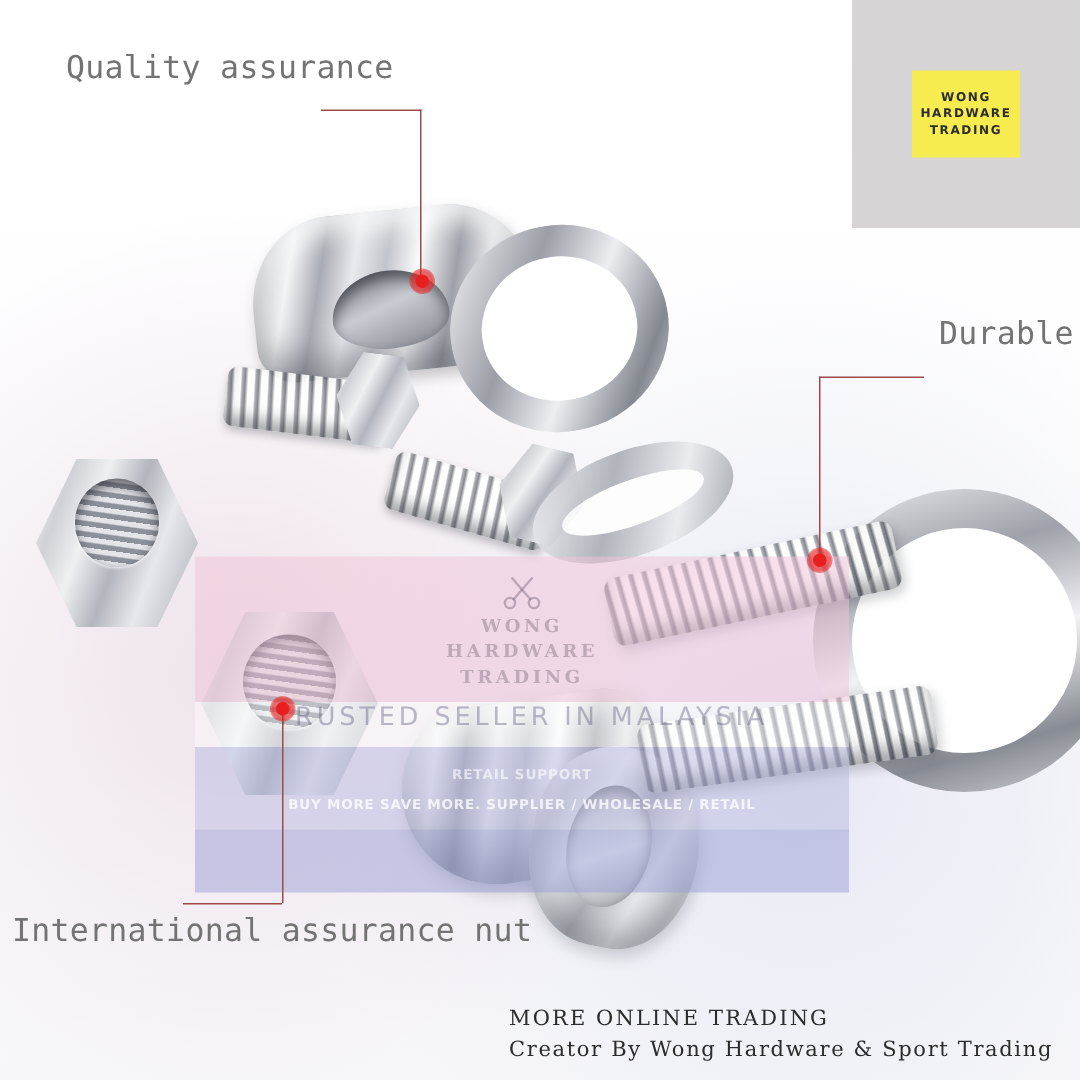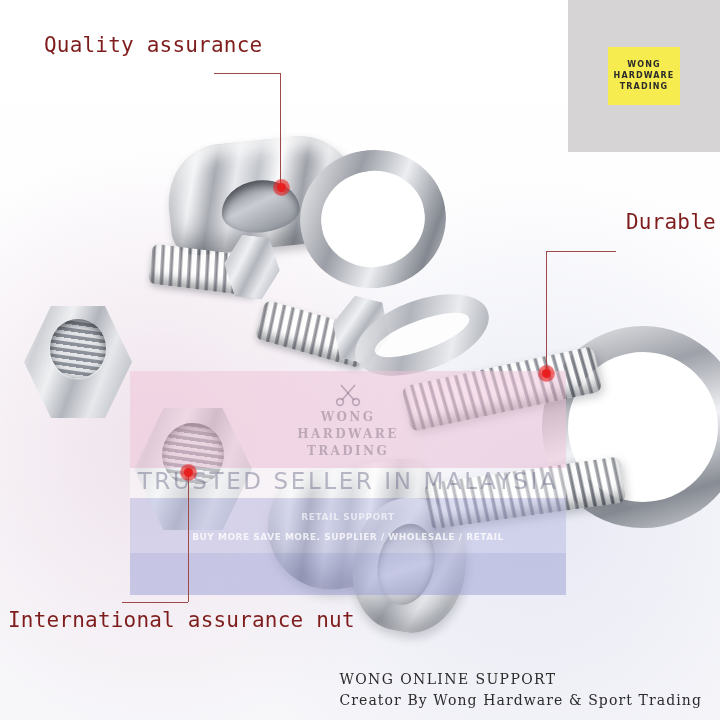--- a/index.html
+++ b/index.html
@@ -171,21 +171,21 @@
     border:20px solid transparent; border-radius:50%;
     background:
       linear-gradient(#fff,#fff) padding-box,
       linear-gradient(120deg,#fafbfc,#a6a9b1 40%,#e9ebee 70%,#8d9199) border-box;
     transform: rotate(-20deg);
   }
 
   
   .callout-label {
     position: absolute;
-    color: #7f1d1d;
+    color: #737373;
     font-family: "DejaVu Sans Mono", monospace;
     font-size: 21px;
     letter-spacing: .2px;
     white-space: nowrap;
   }
   .lead-h { position:absolute; height:1px; background:#9e4a4a; }
   .lead-v { position:absolute; width:1px; background:#9e4a4a; }
   .dot {
     position:absolute; width:9px; height:9px; border-radius:50%;
     background:#e81f1f;
@@ -228,21 +228,21 @@
     position:absolute; left:50%; top:38px; transform:translateX(-50%);
     text-align:center;
     font-family:"DejaVu Serif", serif;
     color:rgba(118,104,122,.42);
     letter-spacing:2.4px; line-height:17px; font-size:12px; font-weight:700;
   }
   #wm .wm-head {
     position:absolute; left:50%; top:97px; transform:translateX(-50%);
     white-space:nowrap;
     font-family:"DejaVu Sans", sans-serif;
-    font-size:23px; font-weight:400; letter-spacing:2.6px;
+    font-size:17px; font-weight:400; letter-spacing:2.6px;
     color:rgba(96,96,126,.42);
   }
   #wm .wm-sub1 {
     position:absolute; left:50%; top:141px; transform:translateX(-50%);
     white-space:nowrap; font-size:9px; letter-spacing:.6px;
     color:rgba(255,255,255,.62); font-weight:700;
   }
   #wm .wm-sub2 {
     position:absolute; left:50%; top:161px; transform:translateX(-50%);
     white-space:nowrap; font-size:9px; letter-spacing:.5px;
@@ -348,17 +348,17 @@
 
   <div id="brand-tile">
     <div class="chip">
       <span>WONG</span>
       <span>HARDWARE</span>
       <span>TRADING</span>
     </div>
   </div>
 
   <div id="footer">
-    <div class="l1">WONG  ONLINE  SUPPORT</div>
+    <div class="l1">MORE  ONLINE  TRADING</div>
     <div class="l2">Creator  By Wong  Hardware  &amp; Sport  Trading</div>
   </div>
 
 </div>
 
 </body></html>

